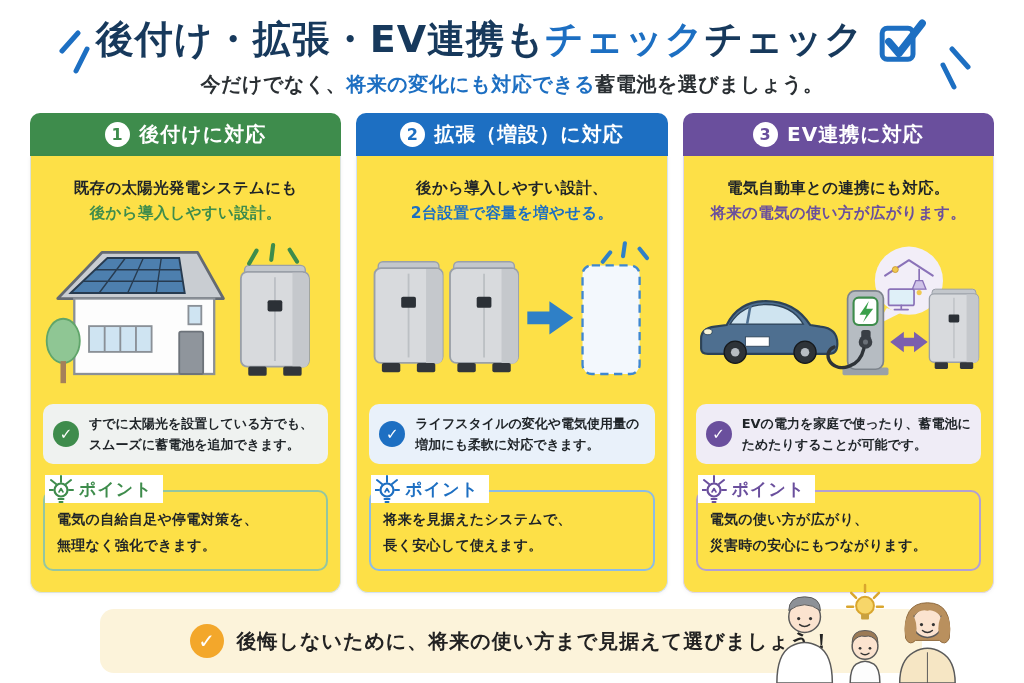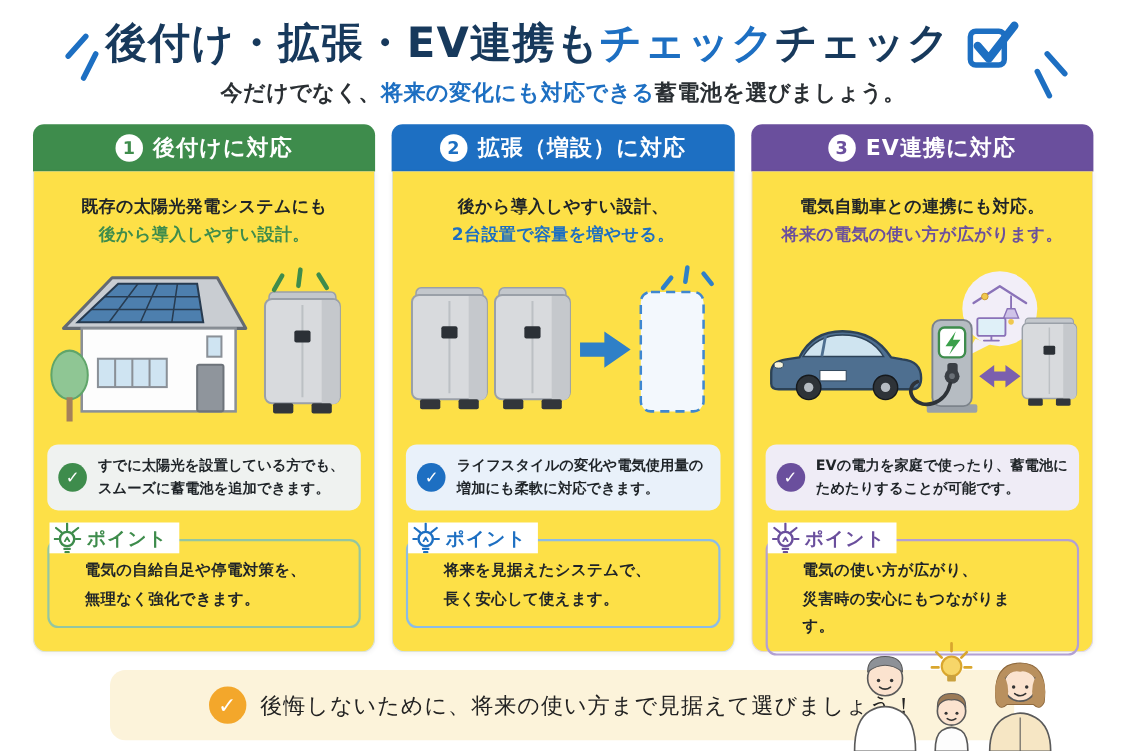--- a/index.html
+++ b/index.html
@@ -86,39 +86,39 @@
   .point-wrap { margin-top: 26px; position: relative; }
   .point-label {
     position: absolute; top: -15px; left: 2px;
     display: flex; align-items: center; gap: 5px;
     background: #fff; padding: 0 10px 0 4px;
     color: var(--accent, #3e8c4c); font-size: 17px; font-weight: 800; letter-spacing: 1px;
   }
   .point-box {
     border: 2px solid var(--point-border, #94c6a1);
     border-radius: 10px;
-    padding: 15px 32px 11px;
+    padding: 15px 12px 11px;
     font-size: 14px; font-weight: 700; line-height: 1.8; color: #1f2428;
     min-height: 78px; letter-spacing: 0.3px;
   }
 
   
   .footer-banner {
     position: absolute; left: 100px; top: 609px; width: 822px; height: 64px;
     background: var(--banner-bg, #fcf3da); border-radius: 14px;
     display: flex; align-items: center; justify-content: center; gap: 13px;
     z-index: 1;
   }
   .footer-check {
     width: 34px; height: 34px; border-radius: 50%;
     background: var(--banner-check-orange, #f3a72b); color: #fff;
     display: flex; align-items: center; justify-content: center;
     font-size: 20px; font-weight: 800; line-height: 1;
   }
-  .footer-text { font-size: 20px; font-weight: 400; color: #222; letter-spacing: 1px; }
+  .footer-text { font-size: 20px; font-weight: 700; color: #222; letter-spacing: 1px; }
   .family { position: absolute; right: 56px; bottom: 0; width: 200px; height: 104px; z-index: 2; }
 
   .svg-defs { position: absolute; width: 0; height: 0; overflow: hidden; }
 </style>
 </head>
 <body>
 
 <svg class="svg-defs" aria-hidden="true">
   <defs>
     <g id="battery-unit">

